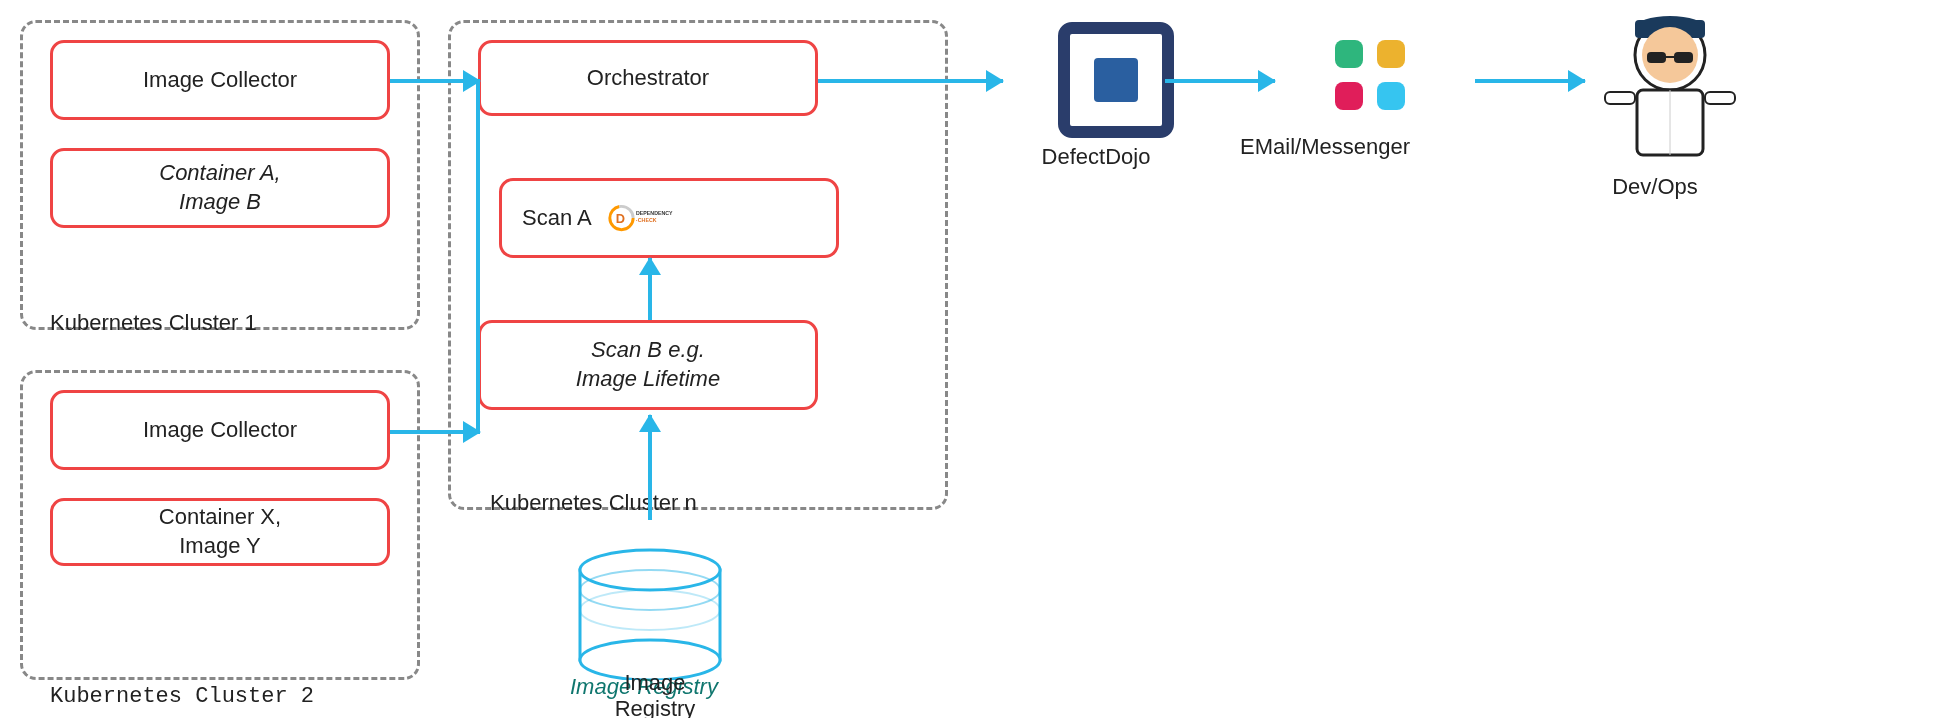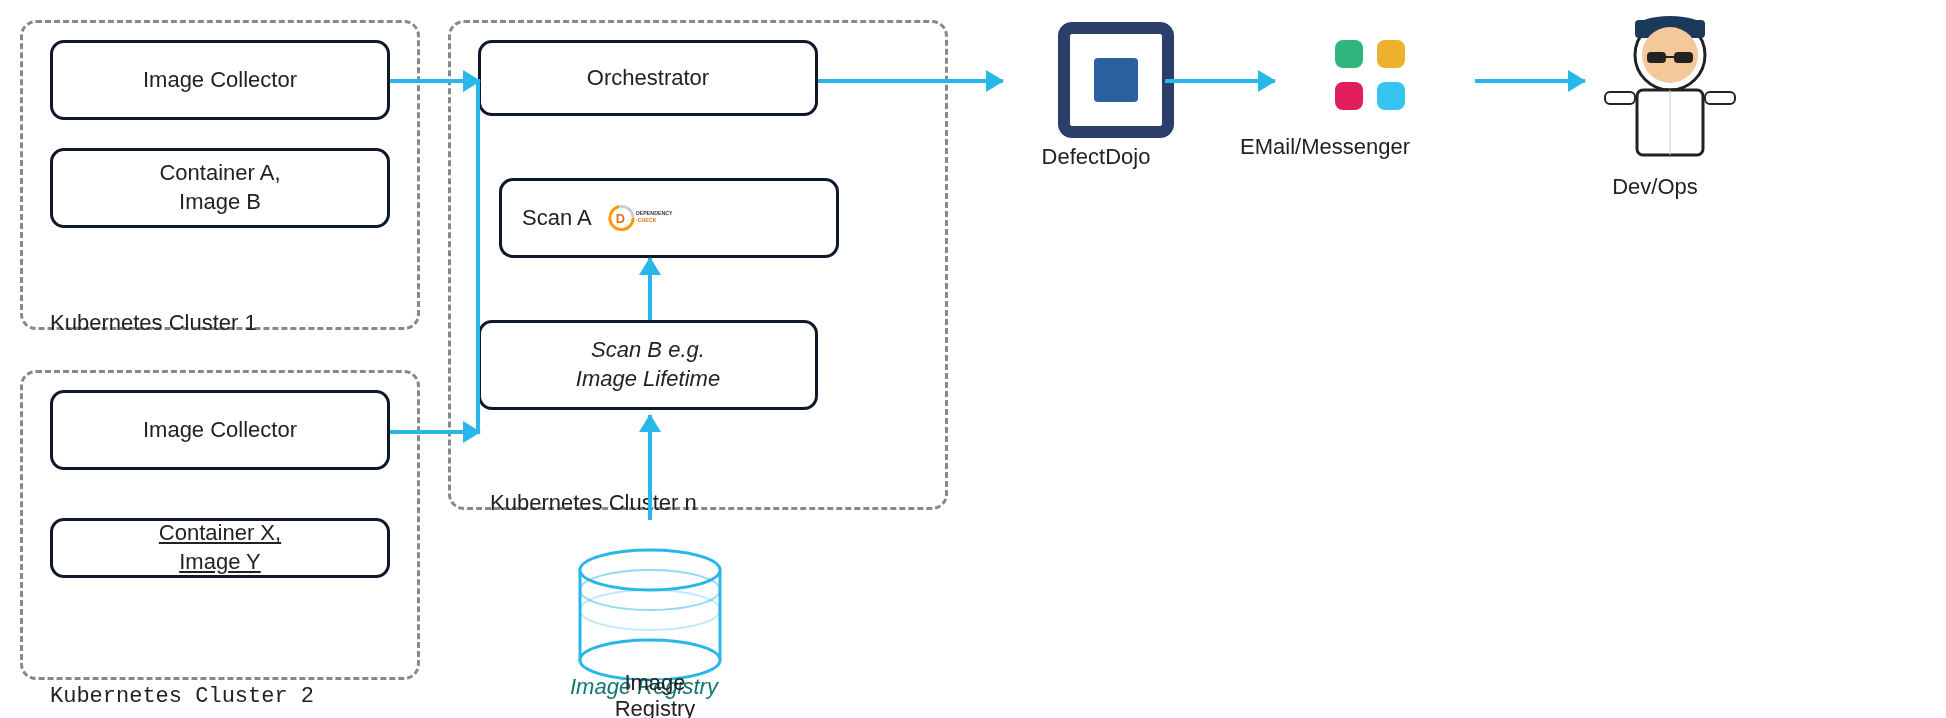--- a/index.html
+++ b/index.html
@@ -22,21 +22,21 @@
     .cluster {
       position: absolute;
       border: 3px dashed #888;
       border-radius: 16px;
       background: transparent;
     }
 
     
     .box {
       position: absolute;
-      border: 3px solid #0f172a;
+      border: 3px solid #ef4444;
       border-radius: 14px;
       background: #fff;
       display: flex;
       align-items: center;
       justify-content: center;
       text-align: center;
       font-size: 22px;
       font-weight: 400;
       color: #222;
       line-height: 1.3;
@@ -93,34 +93,34 @@
 <div class="diagram">
 
   <div class="cluster" style="left:20px; top:20px; width:400px; height:310px;">
   </div>
   <span class="label-text" style="left:50px; top:310px; font-size:22px;">Kubernetes Cluster 1</span>
 
   <div class="box" style="left:50px; top:40px; width:340px; height:80px;">
     <span>Image Collector</span>
   </div>
 
-  <div class="box" style="left:50px; top:148px; width:340px; height:80px;">
+  <div class="box" style="left:50px; top:148px; width:340px; height:80px;font-style:italic;">
     <span style="white-space:pre;">Container A,
 Image B</span>
   </div>
 
   <div class="cluster" style="left:20px; top:370px; width:400px; height:310px;">
   </div>
   <span class="label-text" style="left:50px; top:684px; font-size:22px;font-family:Liberation Mono, monospace;">Kubernetes Cluster 2</span>
 
   <div class="box" style="left:50px; top:390px; width:340px; height:80px;">
     <span>Image Collector</span>
   </div>
 
-  <div class="box" style="left:50px; top:518px; width:340px; height:60px;text-decoration:underline;">
+  <div class="box" style="left:50px; top:498px; width:340px; height:68px;">
     <span style="white-space:pre;">Container X,
 Image Y</span>
   </div>
 
   <div class="cluster" style="left:448px; top:20px; width:500px; height:490px;">
   </div>
   <span class="label-text" style="left:490px; top:490px; font-size:22px;">Kubernetes Cluster n</span>
 
   <div class="box" style="left:478px; top:40px; width:340px; height:76px;">
     <span>Orchestrator</span>

